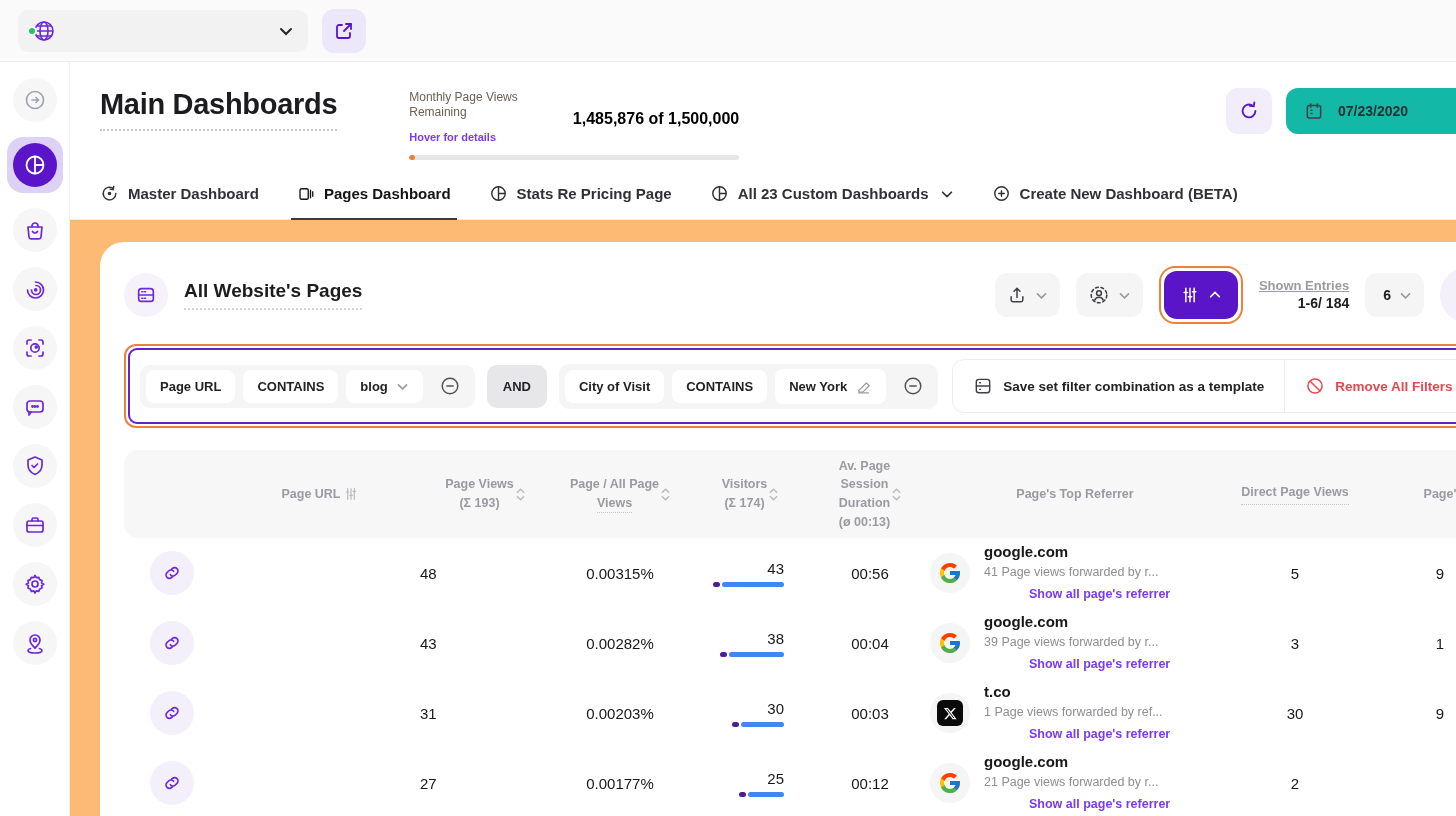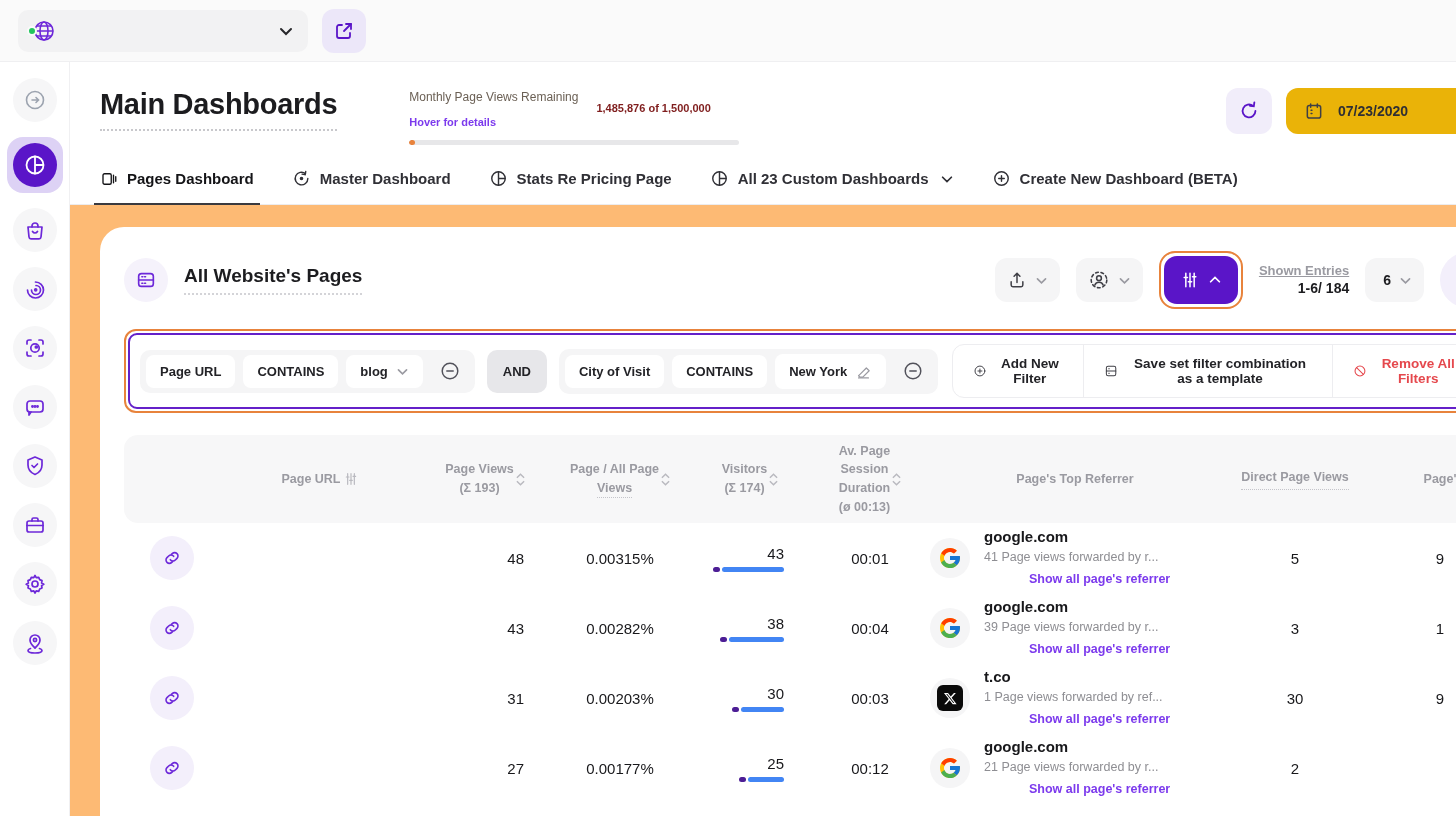--- a/index.html
+++ b/index.html
@@ -33,27 +33,27 @@
   .main { flex:1; display:flex; flex-direction:column; overflow:hidden; }
 
   
   .page-header { display:flex; align-items:flex-start; padding:26px 0 0 30px; }
   .page-title { font-size:29px; font-weight:700; letter-spacing:-.3px;
     border-bottom:2px dotted #c8c8cc; padding-bottom:8px; }
   .quota { margin-left:72px; margin-top:2px; width:330px; }
   .quota-top { display:flex; gap:18px; align-items:flex-start; }
   .quota-label { font-size:12px; font-weight:400; color:#6b6055; line-height:1.25; }
   .quota-link { font-size:11px; font-weight:700; color:#7c3aed; margin-top:11px; cursor:pointer; display:inline-block; }
-  .quota-value { font-size:11px; font-weight:700; color:#7f1d1d; white-space:nowrap; margin-top:12px; }
+  .quota-value { font-size:16px; font-weight:700; color:#000000; white-space:nowrap; margin-top:20px; }
   .quota-bar { margin-top:10px; height:5px; border-radius:3px; background:#e7e7e9; overflow:hidden; }
   .quota-fill { height:100%; width:6px; background:#e8833c; border-radius:3px; }
   .header-right { margin-left:auto; display:flex; gap:14px; align-items:center; }
   .refresh-btn { width:46px; height:46px; border-radius:12px; background:#f1edfa; border:none;
     display:flex; align-items:center; justify-content:center; color:#5a15c8; cursor:pointer; }
-  .date-btn { height:46px; min-width:170px; border-radius:12px 0 0 12px; background:#eab308; border:none;
+  .date-btn { height:46px; min-width:170px; border-radius:12px 0 0 12px; background:#14b8a6; border:none;
     display:flex; align-items:center; gap:14px; padding:0 18px; font-size:14px; font-weight:700;
     color:#2f2f33; cursor:pointer; white-space:nowrap; }
 
   
   .tabs { display:flex; gap:38px; padding:24px 0 0 30px; border-bottom:1px solid #ececee; }
   .tab { display:flex; align-items:center; gap:9px; font-size:15px; font-weight:600;
     color:#303036; padding-bottom:16px; cursor:pointer; position:relative; white-space:nowrap; }
   .tab.active { font-weight:700; color:#141417; }
   .tab.active::after { content:""; position:absolute; left:-6px; right:-6px; bottom:-1px;
     height:2px; background:#3a3a3f; }
@@ -103,21 +103,21 @@
     align-items:center; }
   .thead { margin-top:22px; background:#f7f7f8; border-radius:14px; height:88px;
     font-size:12.5px; color:#9a9aa1; font-weight:600; }
   .th { display:flex; align-items:center; justify-content:center; gap:2px; text-align:center; line-height:1.5; }
   .th .dotted { border-bottom:1px dotted #c4c4ca; padding-bottom:2px; }
   .sort { display:flex; flex-direction:column; gap:1px; color:#b9b9bf; }
   .trow { height:70px; }
   .link-cell { display:flex; justify-content:center; }
   .link-circle { width:44px; height:44px; border-radius:50%; background:#f3effb;
     display:flex; align-items:center; justify-content:center; color:#6d28d9; cursor:pointer; }
-  .num { font-size:15px; color:#18181b; text-align:right; padding-right:26px; }
+  .num { font-size:15px; color:#18181b; padding-right:26px; }
   .center { text-align:center; padding:0; }
   .visitors-cell { display:flex; flex-direction:column; align-items:flex-end; padding-right:26px; gap:5px; }
   .vbar { display:flex; align-items:center; gap:2px; height:5px; }
   .vbar .p { width:7px; height:5px; background:#4c1d95; border-radius:3px; }
   .vbar .b { height:5px; background:#4285f4; border-radius:3px; }
   .ref-cell { display:flex; align-items:center; gap:14px; }
   .favicon { width:40px; height:40px; border-radius:50%; background:#f5f5f6; flex:none;
     display:flex; align-items:center; justify-content:center; }
   .x-badge { width:26px; height:26px; background:#0a0a0a; border-radius:6px; color:#fff;
     display:flex; align-items:center; justify-content:center; font-weight:700; font-size:15px; }
@@ -254,34 +254,34 @@
           <svg width="20" height="20" viewBox="0 0 24 24" fill="none" stroke="#3f3f46" stroke-width="1.8" stroke-linecap="round">
               <rect x="4" y="5.5" width="16" height="15" rx="2.5"></rect>
               <path d="M8 3.5v4M16 3.5v4M8.5 11h1M8.5 15h1"></path>
             </svg>
           <span>07/23/2020</span>
         </button>
       </div>
     </div>
 
     <div class="tabs">
-      <div class="tab active">
-        <svg width="18" height="18" viewBox="0 0 24 24" fill="none" stroke="currentColor" stroke-width="1.8" stroke-linecap="round">
-            <rect x="4" y="5" width="11" height="14" rx="2"></rect>
-            <path d="M18 7v10M21 9v6"></path>
-          </svg>
-        <span>Pages Dashboard</span>
-      </div>
       <div class="tab">
         <svg width="19" height="19" viewBox="0 0 24 24" fill="none" stroke="currentColor" stroke-width="1.8" stroke-linecap="round">
             <path d="M20 12a8 8 0 1 1-3-6.2"></path>
             <path d="M17 3v4h-4" transform="rotate(10 16 5)"></path>
             <circle cx="12" cy="12" r="1.4" fill="currentColor"></circle>
           </svg>
         <span>Master Dashboard</span>
+      </div>
+      <div class="tab active">
+        <svg width="18" height="18" viewBox="0 0 24 24" fill="none" stroke="currentColor" stroke-width="1.8" stroke-linecap="round">
+            <rect x="4" y="5" width="11" height="14" rx="2"></rect>
+            <path d="M18 7v10M21 9v6"></path>
+          </svg>
+        <span>Pages Dashboard</span>
       </div>
       <div class="tab">
         <svg width="19" height="19" viewBox="0 0 24 24" fill="none" stroke="currentColor" stroke-width="1.8" stroke-linecap="round">
             <circle cx="12" cy="12" r="8.5"></circle>
             <path d="M12 3.5v17M12 12h8"></path>
           </svg>
         <span>Stats Re Pricing Page</span>
       </div>
       <div class="tab">
         <svg width="19" height="19" viewBox="0 0 24 24" fill="none" stroke="currentColor" stroke-width="1.8" stroke-linecap="round">
@@ -397,27 +397,20 @@
               <button class="minus-btn">
                 <svg width="22" height="22" viewBox="0 0 24 24" fill="none" stroke="currentColor" stroke-width="1.6" stroke-linecap="round">
                     <circle cx="12" cy="12" r="8.5"></circle>
                     <path d="M8.5 12h7"></path>
                   </svg>
               </button>
             </div>
             <div class="filter-actions">
               <button class="fa-btn">
                 <svg width="20" height="20" viewBox="0 0 24 24" fill="none" stroke="#3f3f46" stroke-width="1.7" stroke-linecap="round">
-                    <circle cx="12" cy="12" r="8.5"></circle>
-                    <path d="M12 8.5v7M8.5 12h7"></path>
-                  </svg>
-                <span>Add New Filter</span>
-              </button>
-              <button class="fa-btn">
-                <svg width="20" height="20" viewBox="0 0 24 24" fill="none" stroke="#3f3f46" stroke-width="1.7" stroke-linecap="round">
                     <rect x="4" y="4" width="16" height="16" rx="3"></rect>
                     <path d="M4 12h16"></path>
                     <path d="M8 8h1M8 16h1"></path>
                   </svg>
                 <span>Save set filter combination as a template</span>
               </button>
               <button class="fa-btn danger">
                 <svg width="20" height="20" viewBox="0 0 24 24" fill="none" stroke="#e5484d" stroke-width="1.8" stroke-linecap="round">
                     <circle cx="12" cy="12" r="8.5"></circle>
                     <path d="M6.2 6.2l11.6 11.6"></path>
@@ -504,21 +497,21 @@
           <div></div>
           <div class="num">48</div>
           <div class="num center">0.00315%</div>
           <div class="visitors-cell">
             <span class="num" style="padding:0">43</span>
             <span class="vbar">
                 <span class="p"></span>
                 <span class="b" style="width: 62px;"></span>
               </span>
           </div>
-          <div class="num center">00:01</div>
+          <div class="num center">00:56</div>
           <div class="ref-cell">
             <span class="favicon">
                 <svg width="24" height="24" viewBox="0 0 48 48">
                   <path fill="#FFC107" d="M43.6 20.1H42V20H24v8h11.3C33.7 32.7 29.3 36 24 36c-6.6 0-12-5.4-12-12s5.4-12 12-12c3.1 0 5.9 1.2 8 3l5.7-5.7C34.2 6.1 29.3 4 24 4 13 4 4 13 4 24s9 20 20 20 20-9 20-20c0-1.3-.1-2.7-.4-3.9z"></path>
                   <path fill="#FF3D00" d="M6.3 14.7l6.6 4.8C14.7 15.1 18.9 12 24 12c3.1 0 5.9 1.2 8 3l5.7-5.7C34.2 6.1 29.3 4 24 4 16.3 4 9.7 8.3 6.3 14.7z"></path>
                   <path fill="#4CAF50" d="M24 44c5.2 0 9.9-2 13.4-5.2l-6.2-5.2C29.2 35.1 26.7 36 24 36c-5.2 0-9.6-3.3-11.3-8l-6.5 5C9.5 39.6 16.2 44 24 44z"></path>
                   <path fill="#1976D2" d="M43.6 20.1H42V20H24v8h11.3c-.8 2.2-2.2 4.1-4.1 5.5l6.2 5.2C41 35.4 44 30.1 44 24c0-1.3-.1-2.7-.4-3.9z"></path>
                 </svg>
               </span>
             <span class="ref-text">

